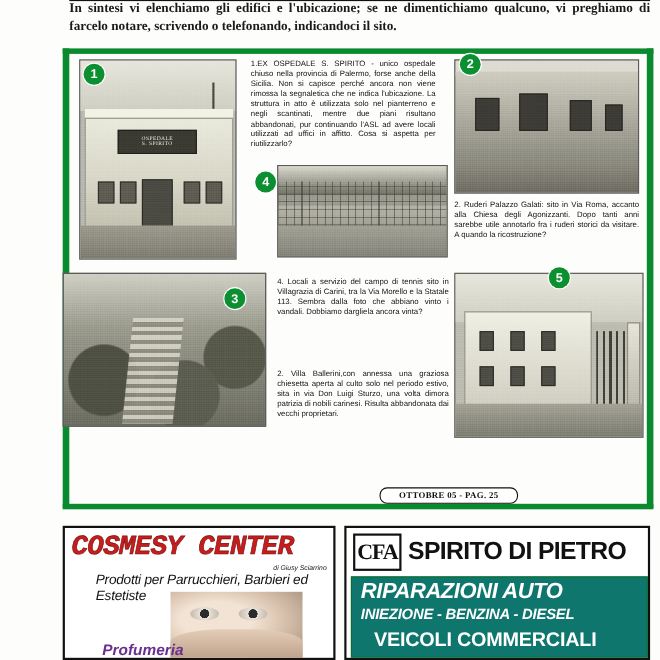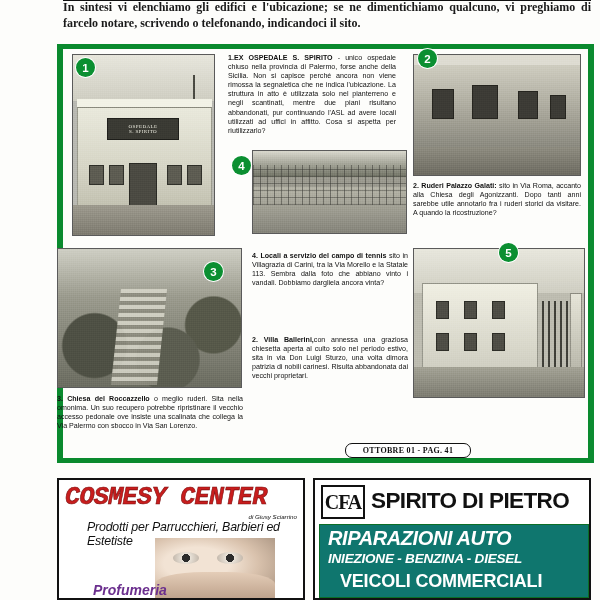--- a/index.html
+++ b/index.html
@@ -173,21 +173,21 @@
   }
 
   
   .cap {
     position:absolute;
     font-family:"Liberation Sans", sans-serif;
     font-size:7.1px; line-height:9.1px;
     color:#111;
     text-align:justify;
   }
-  .cap b { font-weight:bold; }
+  .cap b { font-weight:normal; }
   #cap1 { left:228px; top:54px;  width:168px; }
   #cap2 { left:413px; top:182px; width:168px; }
   #cap3 { left:57px;  top:395px; width:186px; }
   #cap4 { left:252px; top:252px; width:156px; }
   #cap5 { left:252px; top:336px; width:156px; }
 
   
   .stamp {
     position:absolute; left:345px; top:443px; width:126px; height:15px;
     border:1.6px solid #111; border-radius:7px;
@@ -352,33 +352,30 @@
   <div class="numcircle" style="left:499px;top:243px;">5</div>
 
   <div class="cap" id="cap1">
     <b>1.EX OSPEDALE S. SPIRITO</b><span> - unico ospedale chiuso nella provincia di Palermo, forse anche della Sicilia. Non si capisce perché ancora non viene rimossa la segnaletica che ne indica l'ubicazione. La struttura in atto è utilizzata solo nel pianterreno e negli scantinati, mentre due piani risultano abbandonati, pur continuando l'ASL ad avere locali utilizzati ad uffici in affitto. Cosa si aspetta per riutilizzarlo?</span>
   </div>
 
   <div class="cap" id="cap2">
     <b>2. Ruderi Palazzo Galati:</b><span> sito in Via Roma, accanto alla Chiesa degli Agonizzanti.  Dopo tanti anni sarebbe utile annotarlo fra i ruderi storici da visitare. A quando la ricostruzione?</span>
   </div>
 
-  <div class="cap" id="cap3">
-    <b>3. Chiesa del Roccazzello</b><span> o meglio ruderi. Sita nella omonima. Un suo recupero potrebbe ripristinare il vecchio accesso pedonale ove insiste una scalinata che collega la Via Palermo con sbocco in Via San Lorenzo.</span>
-  </div>
 
   <div class="cap" id="cap4">
     <b>4. Locali a servizio del campo di tennis</b><span> sito in Villagrazia di Carini, tra la Via Morello e la Statale 113. Sembra dalla foto che abbiano vinto i vandali. Dobbiamo dargliela ancora vinta?</span>
   </div>
 
   <div class="cap" id="cap5">
     <b>2. Villa Ballerini,</b><span>con annessa una graziosa chiesetta aperta al culto solo nel periodo estivo, sita in via Don Luigi Sturzo, una volta dimora patrizia di nobili carinesi. Risulta abbandonata dai vecchi proprietari.</span>
   </div>
 
-  <div class="stamp">OTTOBRE 01 - PAG. 41</div>
+  <div class="stamp">OTTOBRE 05 - PAG. 25</div>
 
   <div class="ad" id="adCosmesy">
     <div class="face">
       <div class="eye" style="left:18px;top:14px;"></div>
       <div class="eye" style="left:62px;top:14px;"></div>
     </div>
     <div class="hand"></div>
     <div class="title">COSMESY CENTER</div>
     <div class="byline">di  Giusy Sciarrino</div>
     <div class="sub">Prodotti per Parrucchieri, Barbieri ed Estetiste</div>

